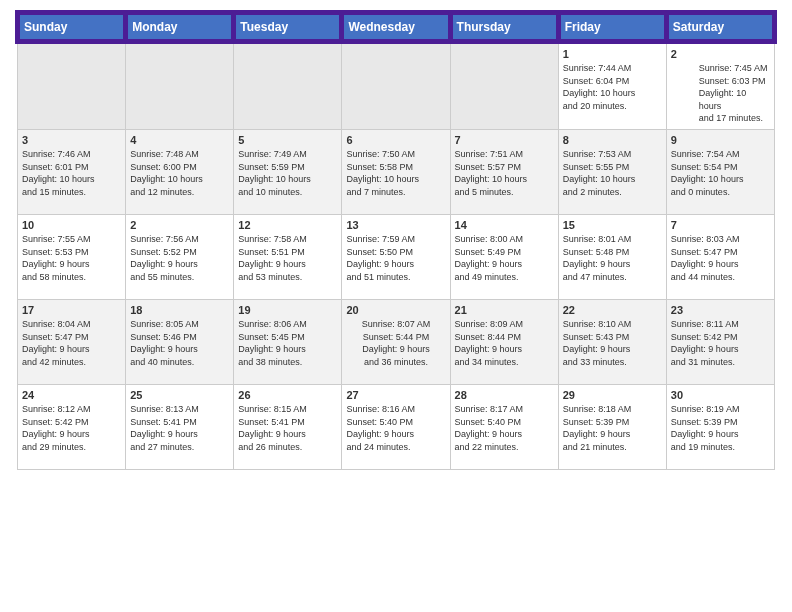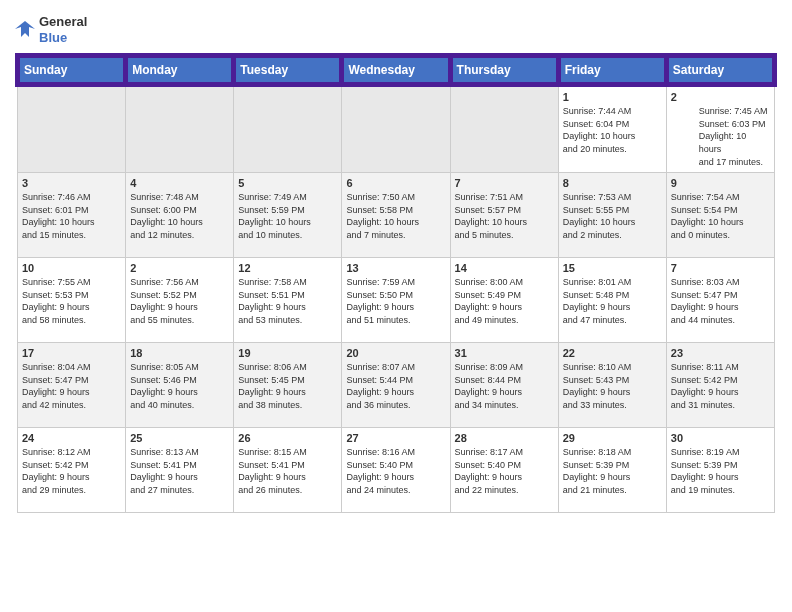--- a/index.html
+++ b/index.html
@@ -78,35 +78,20 @@
       color: #333;
     }
     .empty-cell {
       background-color: #e8e8e8 !important;
     }
   </style>
 </head>
 <body>
 
 <div class="container">
-  <div class="header-row">
-    <div class="logo">
-    <svg width="20" height="20" viewBox="0 0 20 20" style="margin-right:4px;margin-top:-2px">
-      <polygon points="10,2 20,10 14,8 14,18 10,14 6,18 6,8 0,10" fill="#4472C4"></polygon>
-    </svg>
-    <div>
-      <div style="font-size:13px;font-weight:bold;color:#333;line-height:1.2;">General</div>
-      <div style="font-size:13px;font-weight:bold;color:#4472C4;line-height:1.2;">Blue</div>
-    </div>
-  </div>
-    <div class="title-block">
-      <div class="month-title"></div>
-      <div class="location-title"></div>
-    </div>
-  </div>
 
   <table>
     <thead>
       <tr>
       <th>Sunday</th>
           <th>Monday</th>
           <th>Tuesday</th>
           <th>Wednesday</th>
           <th>Thursday</th>
           <th>Friday</th>
@@ -254,27 +239,27 @@
           </td>
           <td>
             <span class="day-num">19</span>
             <div class="day-info" style="white-space: pre-line;">Sunrise: 8:06 AM
 Sunset: 5:45 PM
 Daylight: 9 hours
 and 38 minutes.</div>
           </td>
           <td>
             <span class="day-num">20</span>
-            <div class="day-info" style="white-space: pre-line;">Sunrise: 8:07 AM
+            <div class="day-info" style="white-space: pre-line; text-align: center;">Sunrise: 8:07 AM
 Sunset: 5:44 PM
 Daylight: 9 hours
 and 36 minutes.</div>
           </td>
           <td>
-            <span class="day-num">31</span>
+            <span class="day-num">21</span>
             <div class="day-info" style="white-space: pre-line;">Sunrise: 8:09 AM
 Sunset: 8:44 PM
 Daylight: 9 hours
 and 34 minutes.</div>
           </td>
           <td>
             <span class="day-num">22</span>
             <div class="day-info" style="white-space: pre-line;">Sunrise: 8:10 AM
 Sunset: 5:43 PM
 Daylight: 9 hours

